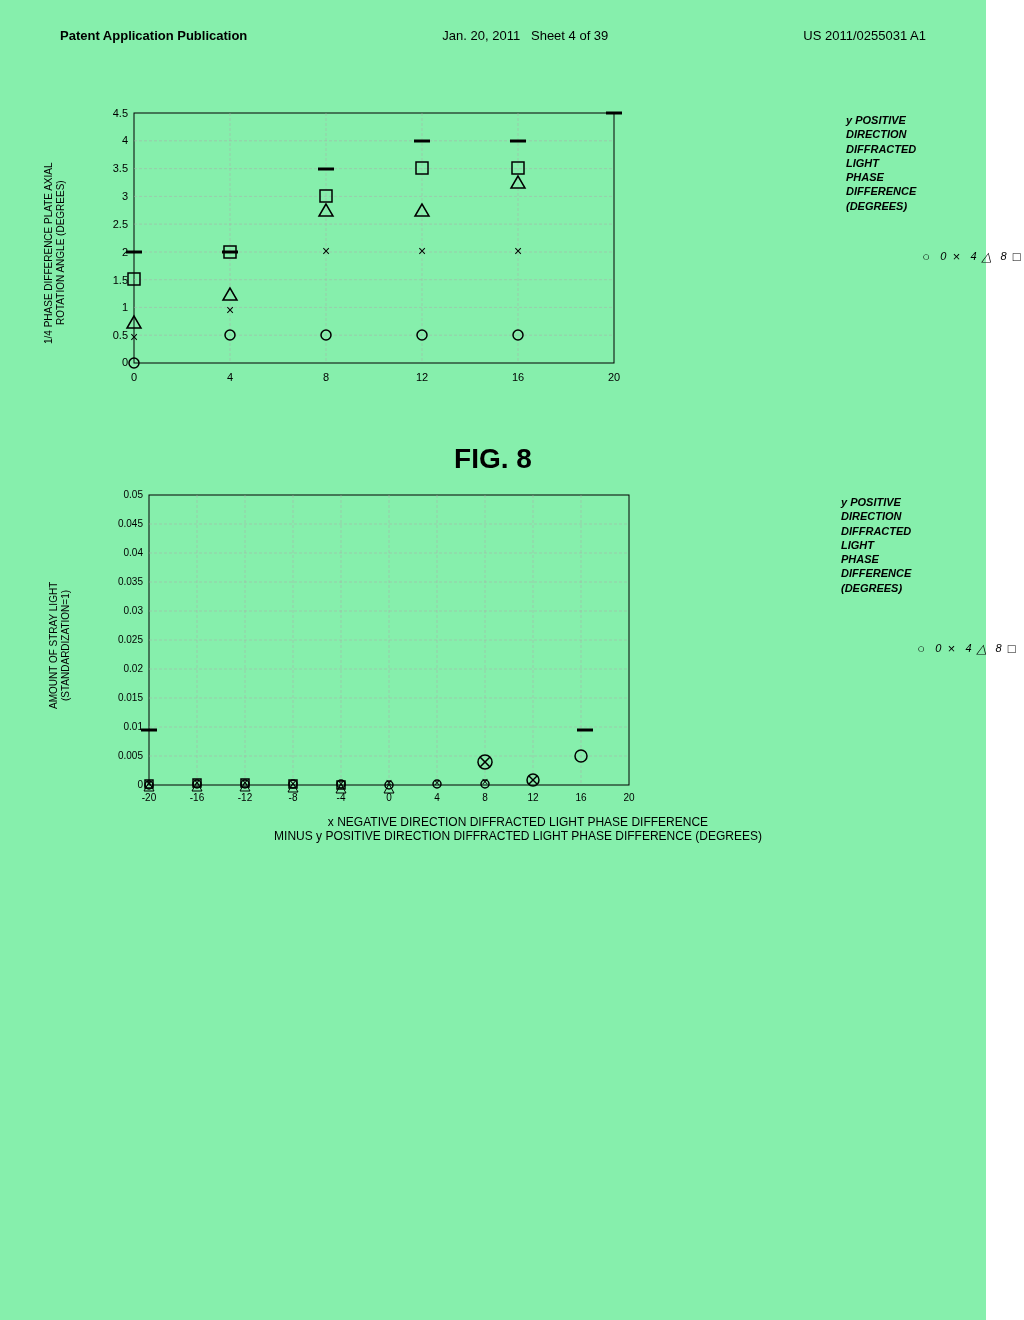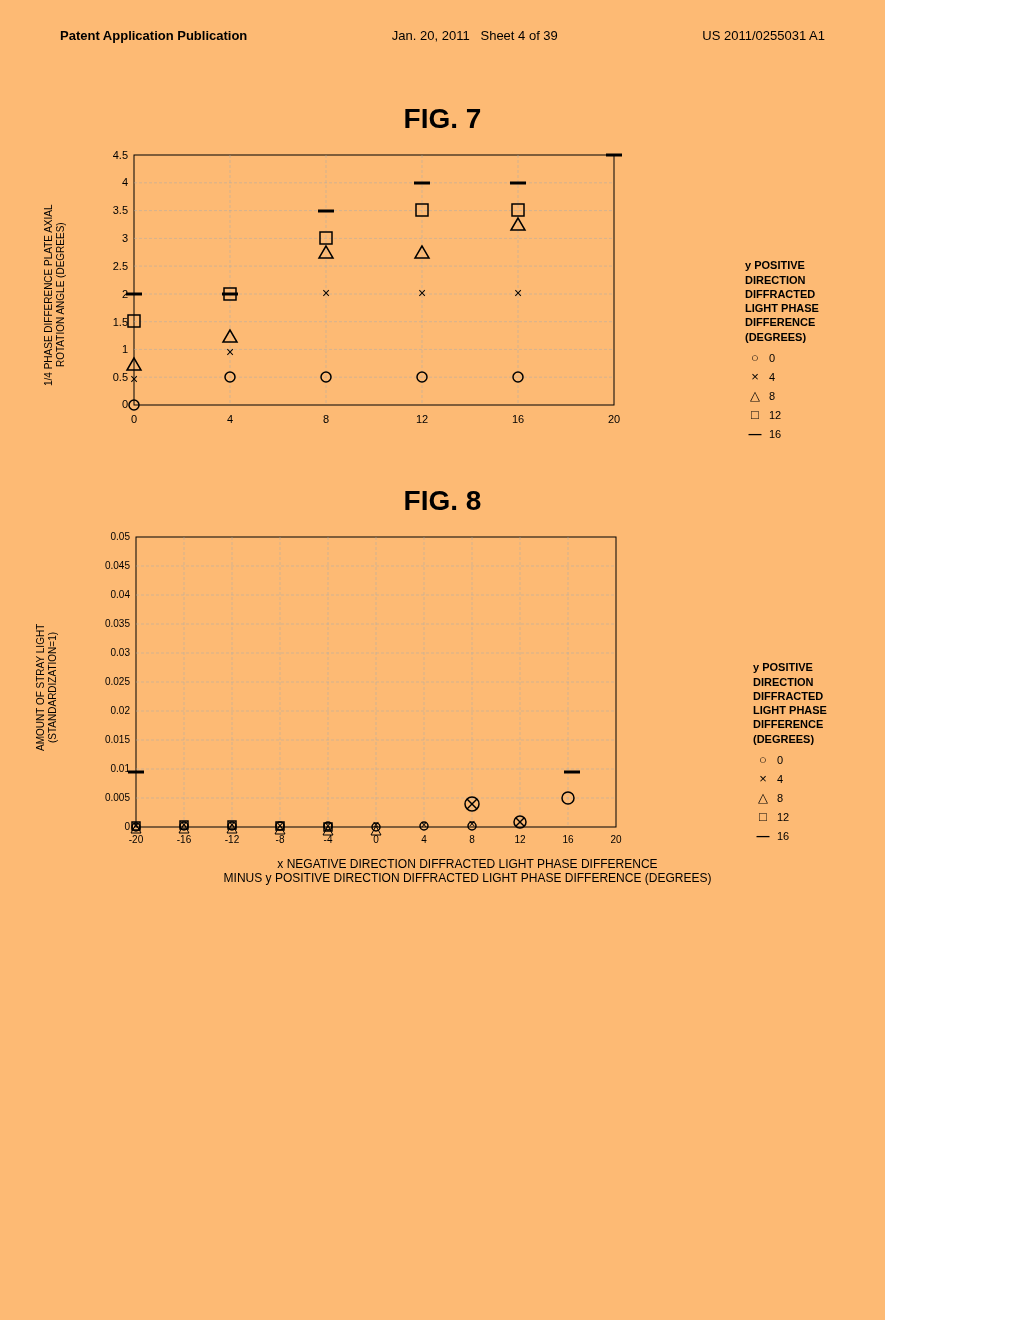--- a/index.html
+++ b/index.html
@@ -4,24 +4,24 @@
   <style>
     * { margin: 0; padding: 0; box-sizing: border-box; }
     body {
       width: 1024px;
       height: 1320px;
       background: #fff;
       font-family: Arial, sans-serif;
       overflow: hidden;
     }
     .page {
-      width: 885px;
+      width: 986px;
       height: 1320px;
       position: relative;
-      background: #fdba74;
+      background: #86efac;
     }
     .header {
       display: flex;
       justify-content: space-between;
       align-items: center;
       padding: 28px 60px 0 60px;
       font-size: 13px;
     }
     .header-left {
       font-weight: bold;
@@ -60,25 +60,26 @@
       justify-content: center;
       margin-right: 4px;
       line-height: 1.3;
     }
     .chart-wrapper {
       flex: 1;
       position: relative;
     }
     .legend-area {
       display: flex;
-      flex-direction: column;
-      justify-content: flex-end;
+      flex-direction: row;
+      justify-content: flex-start;
       margin-left: 10px;
       font-size: 11px;
       padding-top: 10px;
+      font-style: italic;
     }
     .legend-title {
       font-size: 11px;
       font-weight: bold;
       margin-bottom: 6px;
       line-height: 1.3;
     }
     .legend-item {
       display: flex;
       align-items: center;
@@ -107,21 +108,20 @@
 
   <div class="header">
     <span class="header-left">Patent Application Publication</span>
     <span class="header-center">
       <span>Jan. 20, 2011</span>&nbsp;&nbsp;&nbsp;<span>Sheet 4 of 39</span>
     </span>
     <span class="header-right">US 2011/0255031 A1</span>
   </div>
 
   <div class="figure-container" style="margin-top:60px; padding: 0 30px;">
-    <div class="fig-title">FIG. 7</div>
     <div class="chart-area">
 
       <div class="y-axis-label" style="width:50px; font-size:10px; line-height:1.2;">
         <span>1/4 PHASE DIFFERENCE PLATE AXIAL<br>ROTATION ANGLE (DEGREES)</span>
       </div>
 
       <div class="chart-wrapper">
         <svg width="580" height="300">
 
           <rect x="50" y="10" width="480" height="250" fill="none" stroke="#000" stroke-width="1"></rect>
@@ -242,21 +242,21 @@
           <span>12</span>
         </div>
         <div class="legend-item">
           <span class="legend-symbol" style="font-weight:bold;">—</span>
           <span>16</span>
         </div>
       </div>
     </div>
   </div>
 
-  <div class="figure-container" style="margin-top:40px; padding: 0 22px;">
+  <div class="figure-container" style="margin-top:40px; padding: 0 35px;">
     <div class="fig-title">FIG. 8</div>
     <div class="chart-area">
 
       <div class="y-axis-label" style="width:50px; font-size:10px; line-height:1.2;">
         <span>AMOUNT OF STRAY LIGHT<br>(STANDARDIZATION=1)</span>
       </div>
 
       <div class="chart-wrapper">
         <svg width="580" height="320">
 

